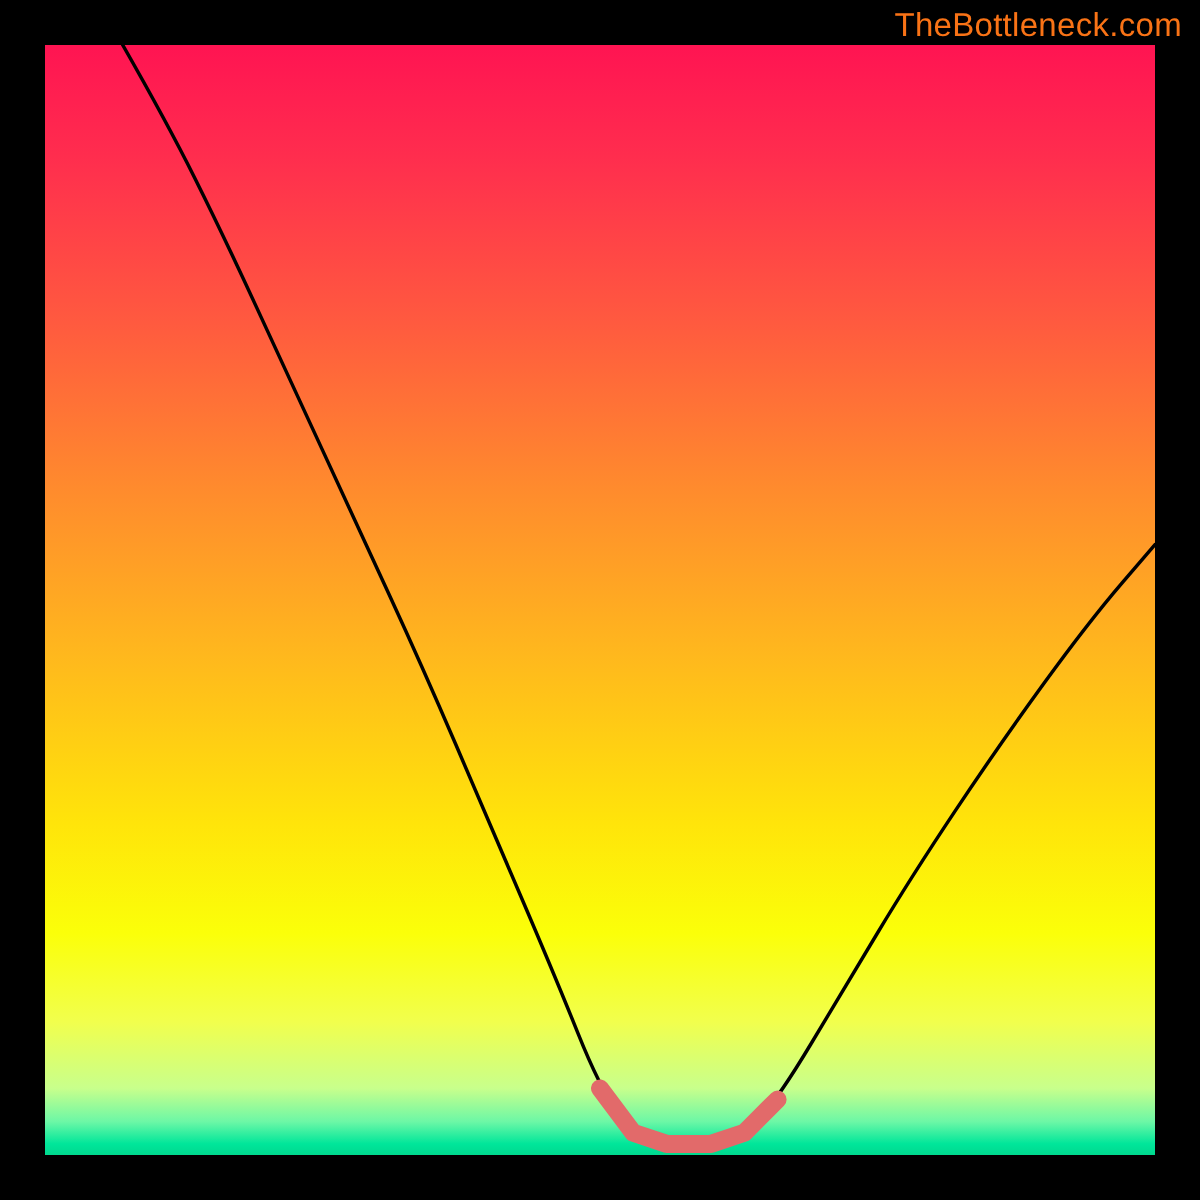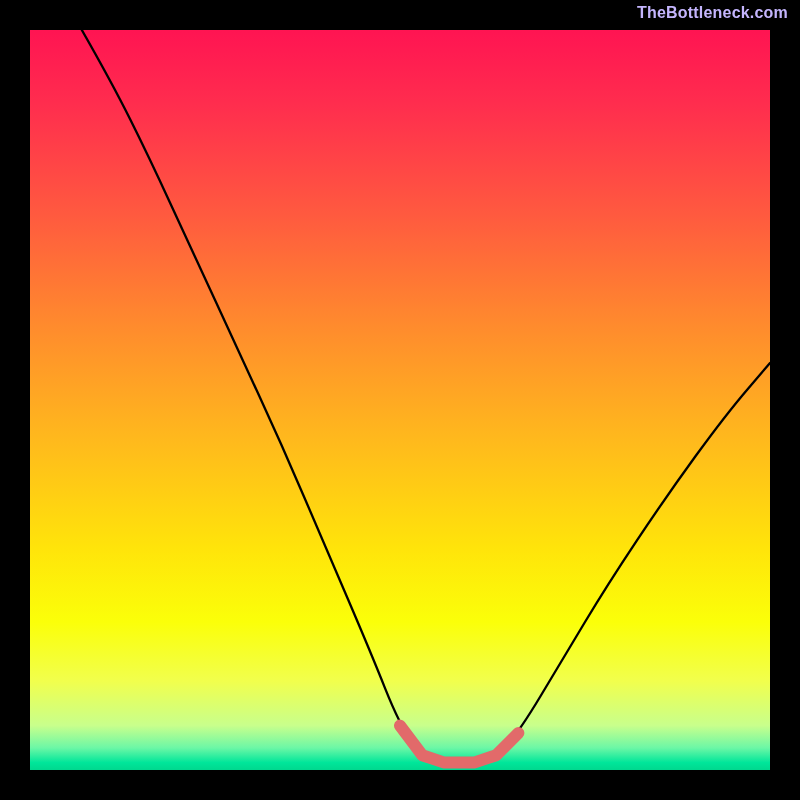--- a/index.html
+++ b/index.html
@@ -14,23 +14,23 @@
   .frame {
     position: relative;
     width: 800px;
     height: 800px;
     background: #000;
   }
   .watermark {
     position: absolute;
     top: 4px;
     right: 12px;
-    color: #c4b5fd;
-    font-size: 16px;
-    font-weight: 700;
+    color: #f97316;
+    font-size: 22px;
+    font-weight: 400;
     letter-spacing: 0.2px;
     z-index: 10;
   }
   .plot-area {
     position: absolute;
     left: 30px;
     top: 30px;
     width: 740px;
     height: 740px;
     overflow: hidden;

